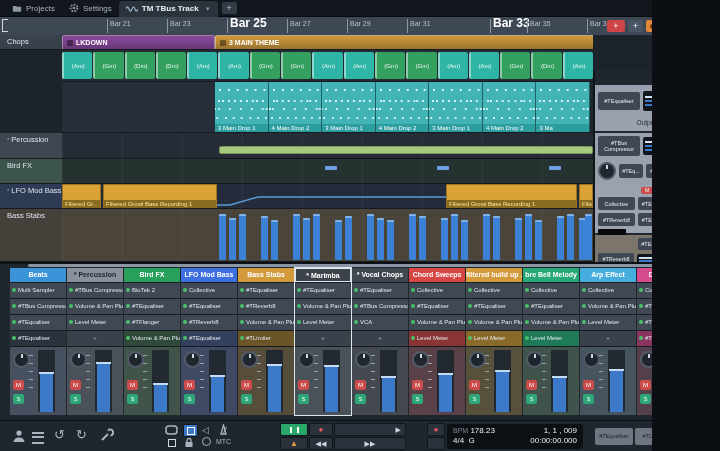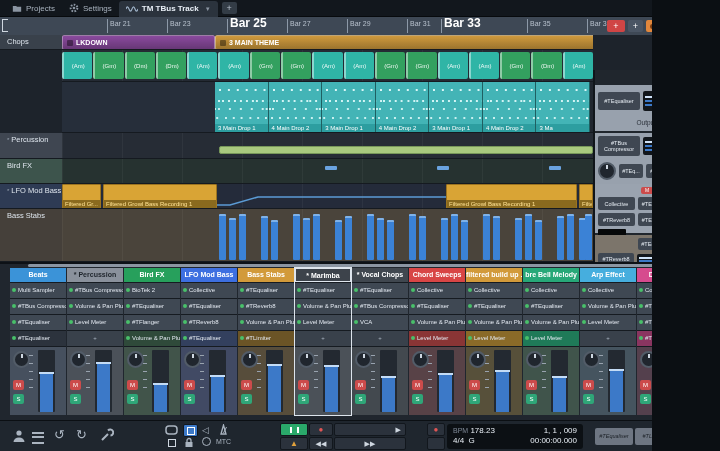--- a/index.html
+++ b/index.html
@@ -169,21 +169,21 @@
     </div>
   </div>
 
   <div id="ruler" class="abs">
       <div class="bar-label" style="left: 107px;">Bar 21</div>
       <div class="bar-label" style="left: 167px;">Bar 23</div>
       <div class="bar-label hl" style="left: 227px;">Bar 25</div>
       <div class="bar-label" style="left: 287px;">Bar 27</div>
       <div class="bar-label" style="left: 347px;">Bar 29</div>
       <div class="bar-label" style="left: 407px;">Bar 31</div>
-      <div class="bar-label hl" style="left: 441px;">Bar 33</div>
+      <div class="bar-label hl" style="left: 490px;">Bar 33</div>
       <div class="bar-label" style="left: 527px;">Bar 35</div>
       <div class="bar-label" style="left: 587px;">Bar 37</div>
     </div>
   <div id="loop-brace"></div>
   <div class="rul-btn" style="left:607px;top:20px;width:18px;height:12px;background:#d04545">+</div>
   <div class="rul-btn" style="left:628px;top:20px;width:15px;height:12px;background:#4a5564">+</div>
   <div class="rul-btn" style="left:646px;top:20px;width:13px;height:12px;background:#e2873c">
       <span style="width:5px;height:5px;background:#7a3c10;border-radius:50%"></span>
     </div>
   <div class="rul-btn" style="left:662px;top:20px;width:26px;height:5px;background:#566070"></div>

